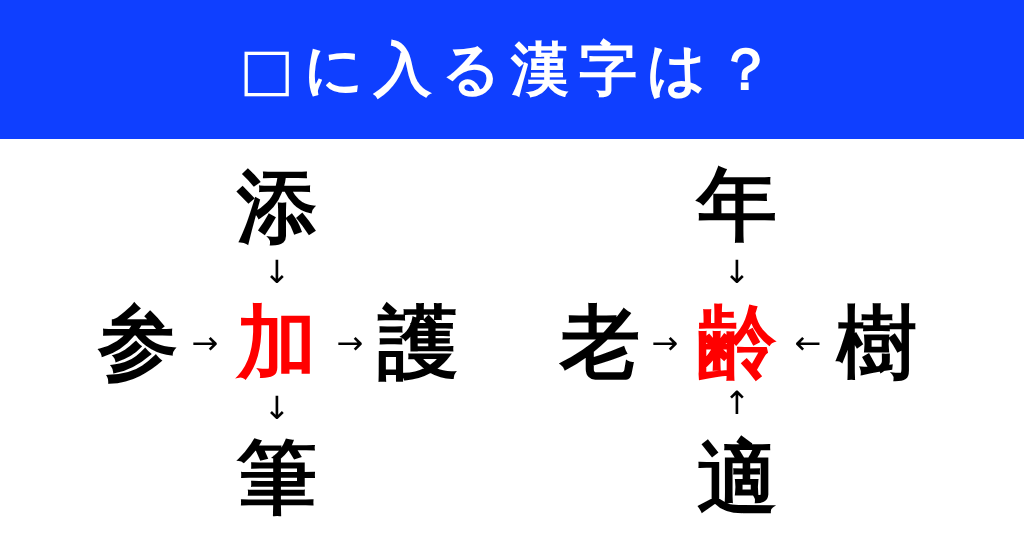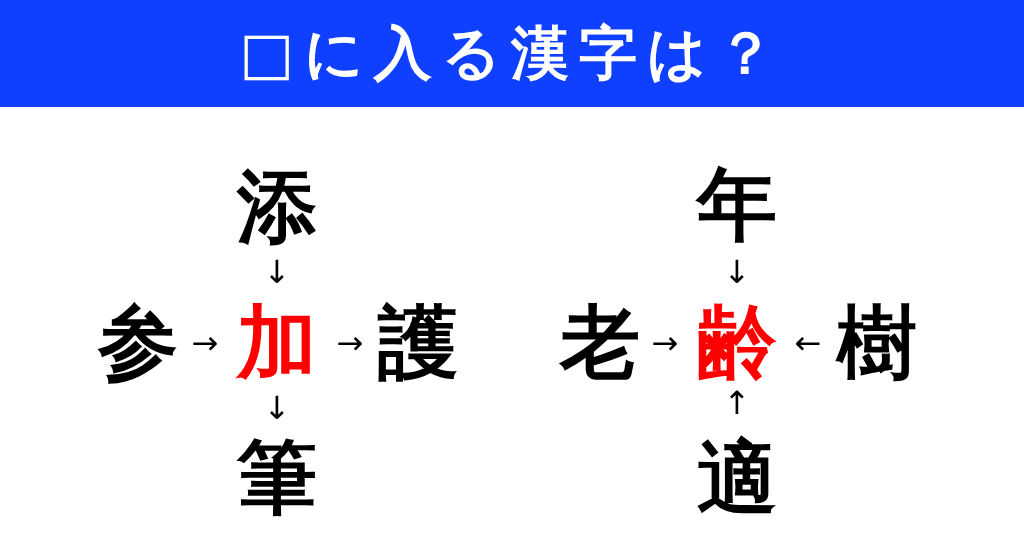--- a/index.html
+++ b/index.html
@@ -1,18 +1,18 @@
 <!DOCTYPE html>
 <html><head>
 <meta charset="utf-8">
 <style>
   html, body { margin:0; padding:0; }
   body { width:1024px; height:538px; background:#ffffff; position:relative; overflow:hidden;
          font-family: "DejaVu Sans", "Liberation Sans", sans-serif; }
-  .header { position:absolute; left:0; top:0; width:1024px; height:107px; background:#0f3fff;
+  .header { position:absolute; left:0; top:0; width:1024px; height:139px; background:#0f3fff;
             display:flex; align-items:center; justify-content:center; }
   .title { color:#ffffff; font-size:58px; font-weight:bold; letter-spacing:10px; }
   .ch { position:absolute; width:100px; height:100px; margin-left:-50px; margin-top:-50px;
         display:flex; align-items:center; justify-content:center;
         font-size:80px; font-weight:bold; color:#000; line-height:1; }
   .ch.answer { color:#ff0000; }
   .ar { position:absolute; width:40px; height:40px; margin-left:-20px; margin-top:-20px;
         display:flex; align-items:center; justify-content:center;
         font-size:32px; color:#000; line-height:1; }
 </style>

